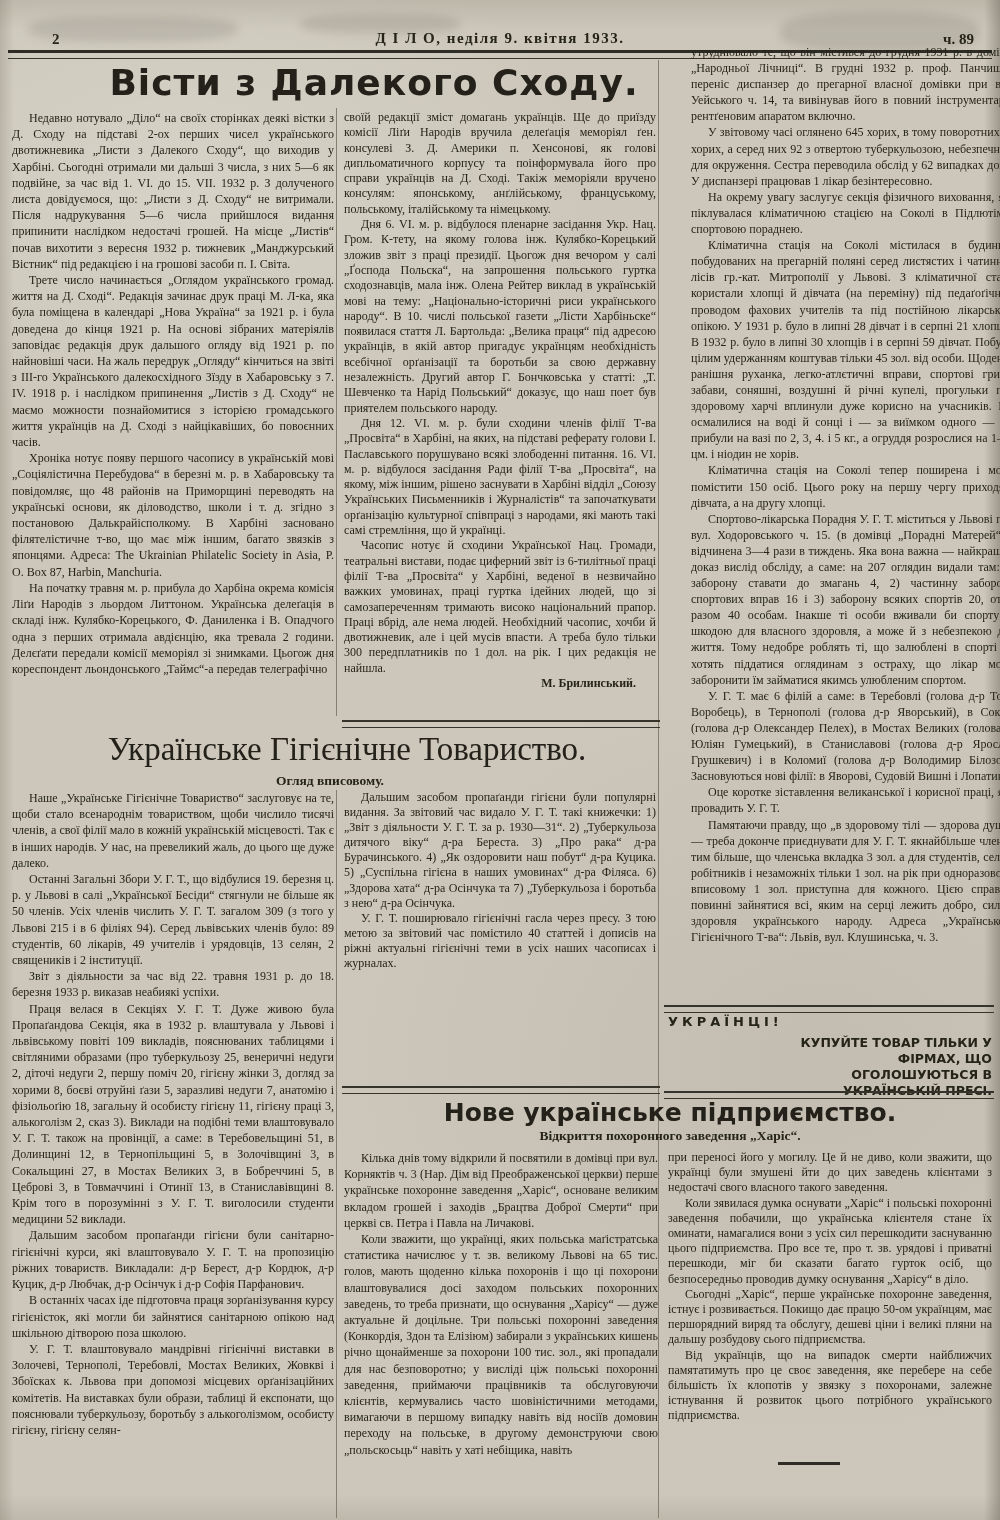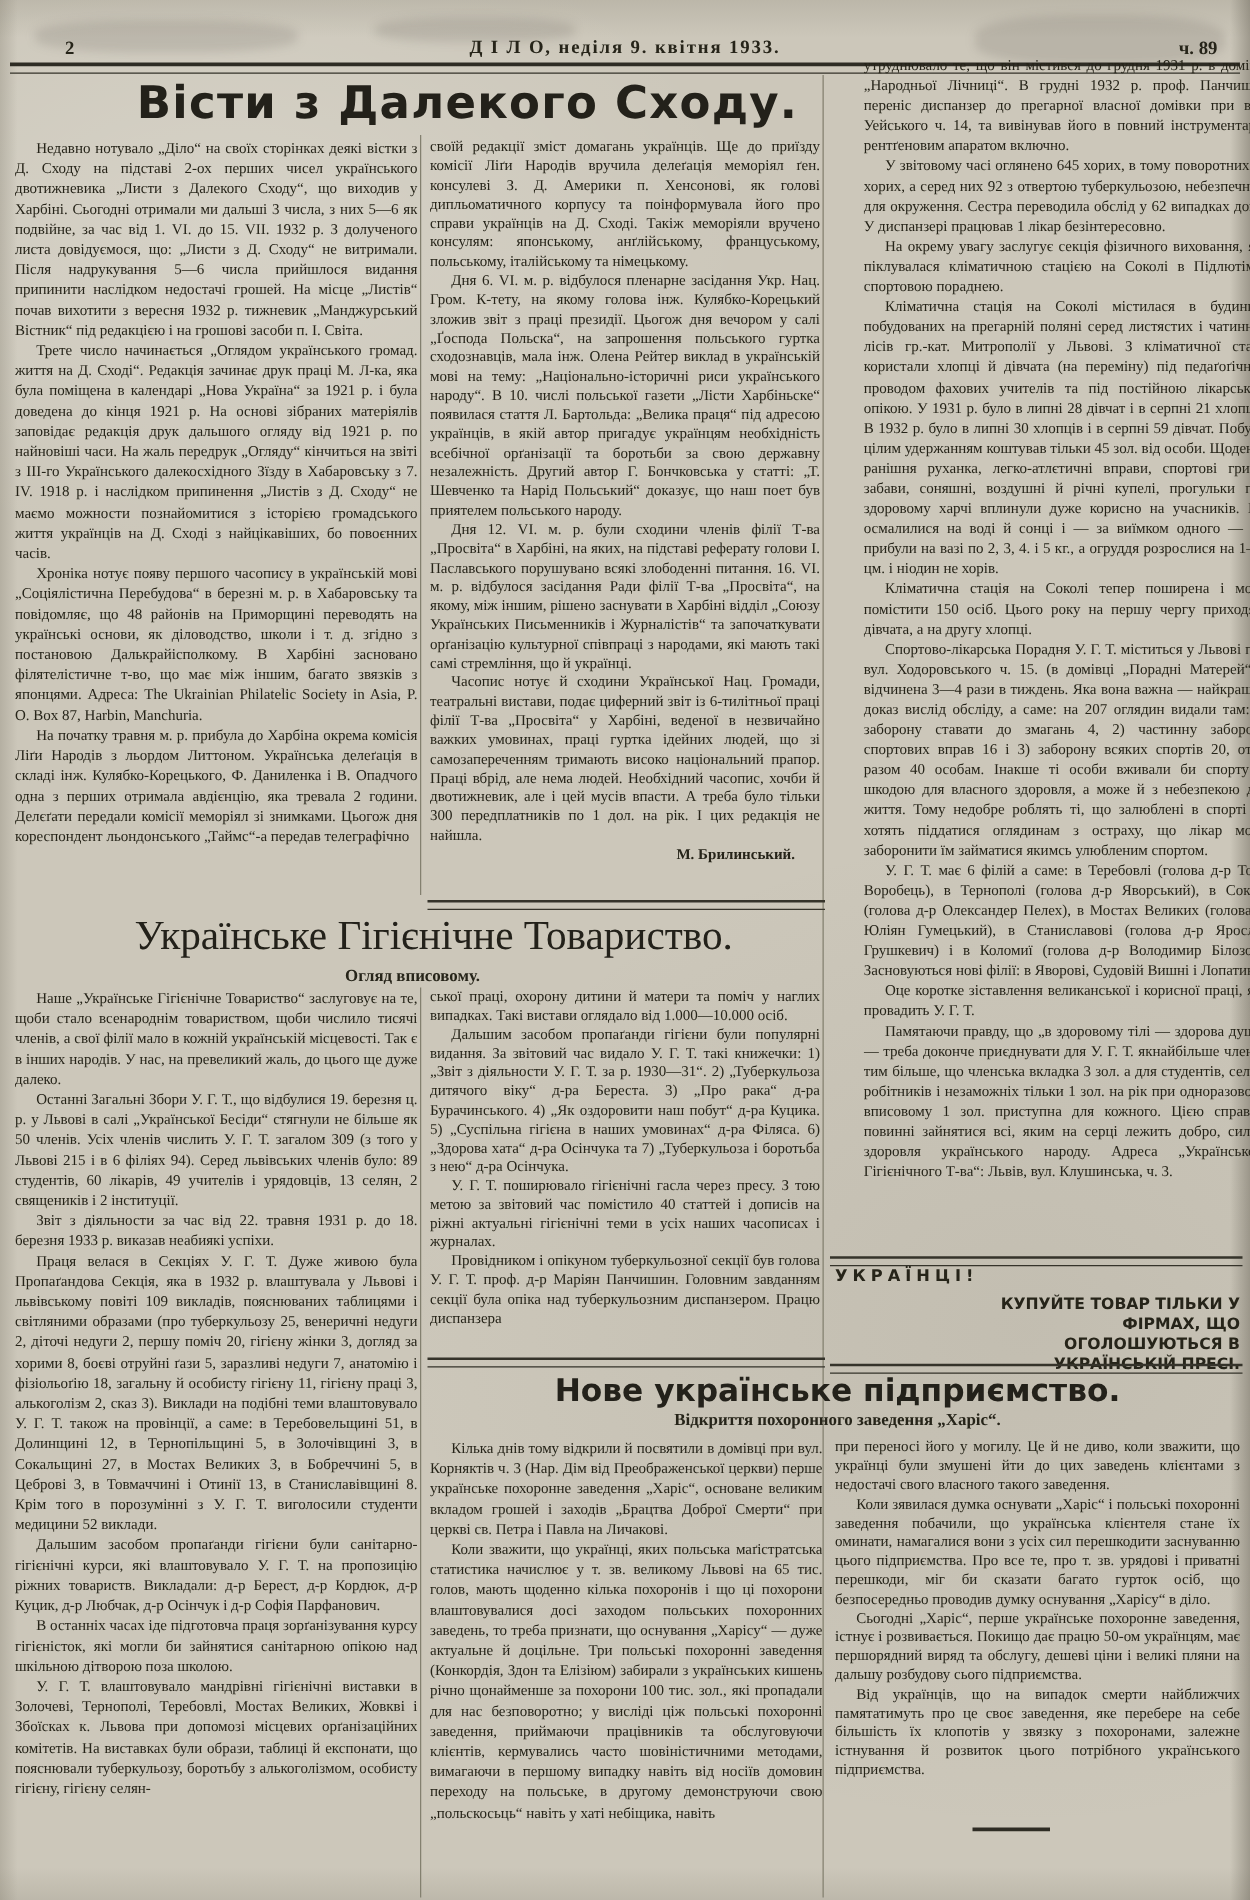--- a/index.html
+++ b/index.html
@@ -98,24 +98,22 @@
   <p>Наше „Українське Гігієнічне Товариство“ заслуговує на те, щоби стало всенароднім товариством, щоби числило тисячі членів, а свої філії мало в кожній українській місцевості. Так є в інших народів. У нас, на превеликий жаль, до цього ще дуже далеко.</p>
   <p>Останні Загальні Збори У. Г. Т., що відбулися 19. березня ц. р. у Львові в салі „Української Бесіди“ стягнули не більше як 50 членів. Усіх членів числить У. Г. Т. загалом 309 (з того у Львові 215 і в 6 філіях 94). Серед львівських членів було: 89 студентів, 60 лікарів, 49 учителів і урядовців, 13 селян, 2 священиків і 2 інституції.</p>
   <p>Звіт з діяльности за час від 22. травня 1931 р. до 18. березня 1933 р. виказав неабиякі успіхи.</p>
   <p>Праця велася в Секціях У. Г. Т. Дуже живою була Пропаґандова Секція, яка в 1932 р. влаштувала у Львові і львівському повіті 109 викладів, пояснюваних таблицями і світляними образами (про туберкульозу 25, венеричні недуги 2, діточі недуги 2, першу поміч 20, гігієну жінки 3, догляд за хорими 8, боєві отруйні ґази 5, заразливі недуги 7, анатомію і фізіольоґію 18, загальну й особисту гігієну 11, гігієну праці 3, алькоголізм 2, сказ 3). Виклади на подібні теми влаштовувало У. Г. Т. також на провінції, а саме: в Теребовельщині 51, в Долинщині 12, в Тернопільщині 5, в Золочівщині 3, в Сокальщині 27, в Мостах Великих 3, в Бобреччині 5, в Цеброві 3, в Товмаччині і Отинії 13, в Станиславівщині 8. Крім того в порозумінні з У. Г. Т. виголосили студенти медицини 52 виклади.</p>
   <p>Дальшим засобом пропаґанди гігієни були санітарно-гігієнічні курси, які влаштовувало У. Г. Т. на пропозицію ріжних товариств. Викладали: д-р Берест, д-р Кордюк, д-р Куцик, д-р Любчак, д-р Осінчук і д-р Софія Парфанович.</p>
   <p>В останніх часах іде підготовча праця зорґанізування курсу гігієністок, які могли би зайнятися санітарною опікою над шкільною дітворою поза школою.</p>
   <p>У. Г. Т. влаштовувало мандрівні гігієнічні виставки в Золочеві, Тернополі, Теребовлі, Мостах Великих, Жовкві і Збоїсках к. Львова при допомозі місцевих орґанізаційних комітетів. На виставках були образи, таблиці й експонати, що пояснювали туберкульозу, боротьбу з алькоголізмом, особисту гігієну, гігієну селян-</p>
 </div>
 
 <div class="abs col c-a2c2">
-  <p class="cont">ської праці, охорону дитини й матери та поміч у наглих випадках. Такі вистави оглядало від 1.000—10.000 осіб.</p>
   <p>Дальшим засобом пропаґанди гігієни були популярні видання. За звітовий час видало У. Г. Т. такі книжечки: 1) „Звіт з діяльности У. Г. Т. за р. 1930—31“. 2) „Туберкульоза дитячого віку“ д-ра Береста. 3) „Про рака“ д-ра Бурачинського. 4) „Як оздоровити наш побут“ д-ра Куцика. 5) „Суспільна гігієна в наших умовинах“ д-ра Філяса. 6) „Здорова хата“ д-ра Осінчука та 7) „Туберкульоза і боротьба з нею“ д-ра Осінчука.</p>
   <p>У. Г. Т. поширювало гігієнічні гасла через пресу. З тою метою за звітовий час помістило 40 статтей і дописів на ріжні актуальні гігієнічні теми в усіх наших часописах і журналах.</p>
-  <p>Провідником і опікуном туберкульозної секції був голова У. Г. Т. проф. д-р Маріян Панчишин. Головним завданням секції була опіка над туберкульозним диспанзером. Працю диспанзера</p>
 </div>
 
 <div class="abs drule" style="top:1086px;left:342px;width:318px;"></div>
 
 <div class="abs col c-a2c3">
   <p class="cont">утруднювало те, що він містився до грудня 1931 р. в домівці „Народньої Лічниці“. В грудні 1932 р. проф. Панчишин переніс диспанзер до прегарної власної домівки при вул. Уейського ч. 14, та вивінував його в повний інструментар з рентґеновим апаратом включно.</p>
   <p>У звітовому часі оглянено 645 хорих, в тому поворотних 97 хорих, а серед них 92 з отвертою туберкульозою, небезпечною для окруження. Сестра переводила обслід у 62 випадках дома. У диспанзері працював 1 лікар безінтересовно.</p>
   <p>На окрему увагу заслугує секція фізичного виховання, яка піклувалася кліматичною стацією на Соколі в Підлютім і спортовою пораднею.</p>
   <p>Кліматична стація на Соколі містилася в будинках побудованих на прегарній поляні серед листястих і чатинних лісів гр.-кат. Митрополії у Львові. З кліматичної стації користали хлопці й дівчата (на переміну) під педаґоґічним проводом фахових учителів та під постійною лікарською опікою. У 1931 р. було в липні 28 дівчат і в серпні 21 хлопців. В 1932 р. було в липні 30 хлопців і в серпні 59 дівчат. Побут з цілим удержанням коштував тільки 45 зол. від особи. Щоденна ранішня руханка, легко-атлєтичні вправи, спортові гри й забави, соняшні, воздушні й річні купелі, прогульки при здоровому харчі вплинули дуже корисно на учасників. Всі осмалилися на воді й сонці і — за виїмком одного — всі прибули на вазі по 2, 3, 4. і 5 кг., а огруддя розрослися на 1—2 цм. і ніодин не хорів.</p>
   <p>Кліматична стація на Соколі тепер поширена і може помістити 150 осіб. Цього року на першу чергу приходять дівчата, а на другу хлопці.</p>

